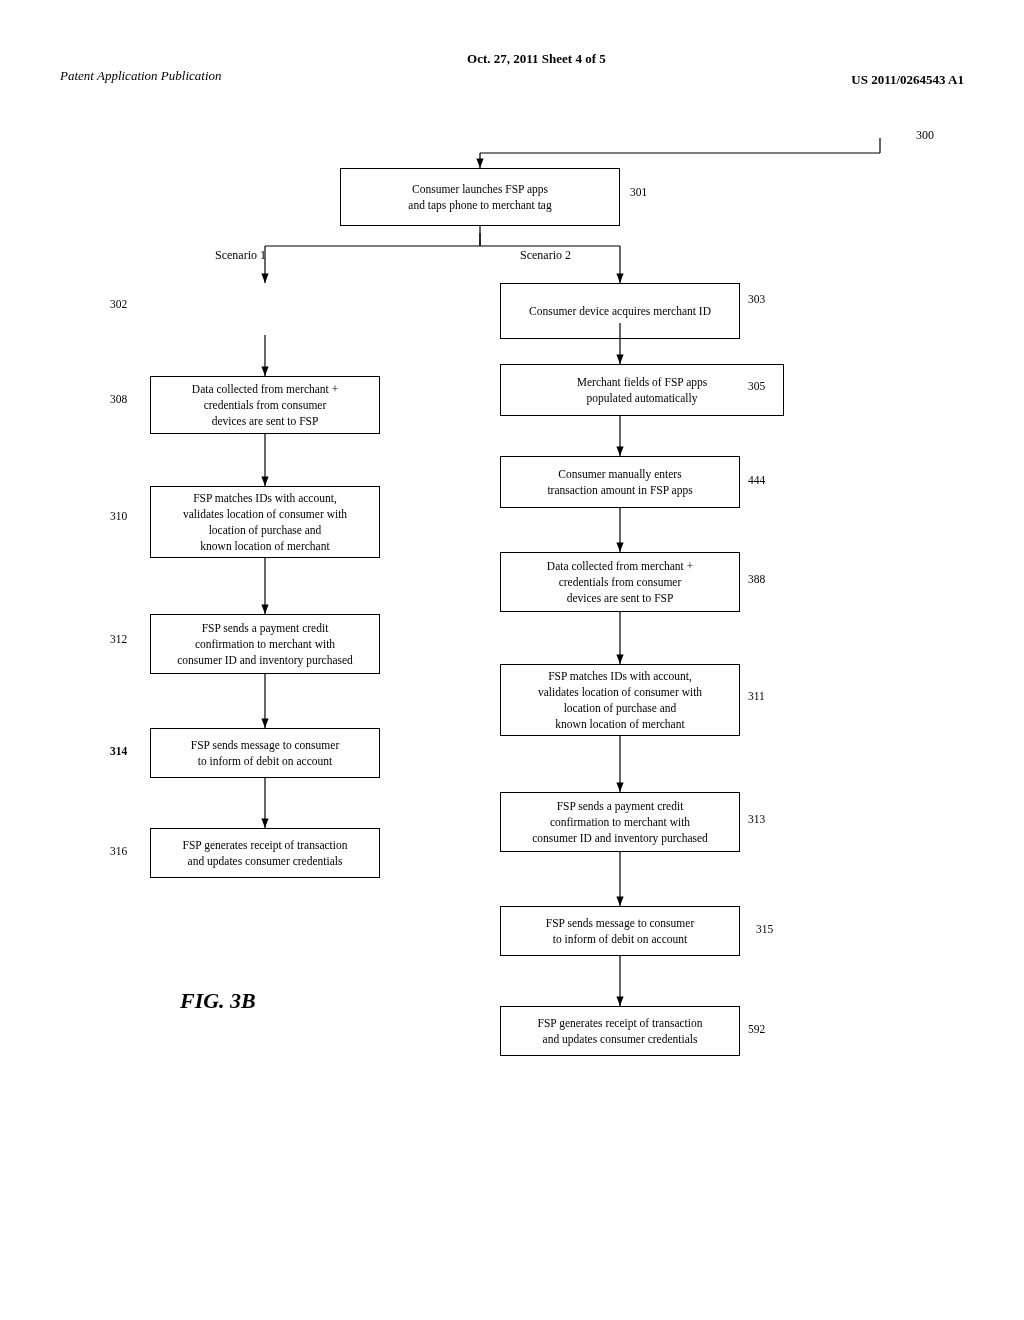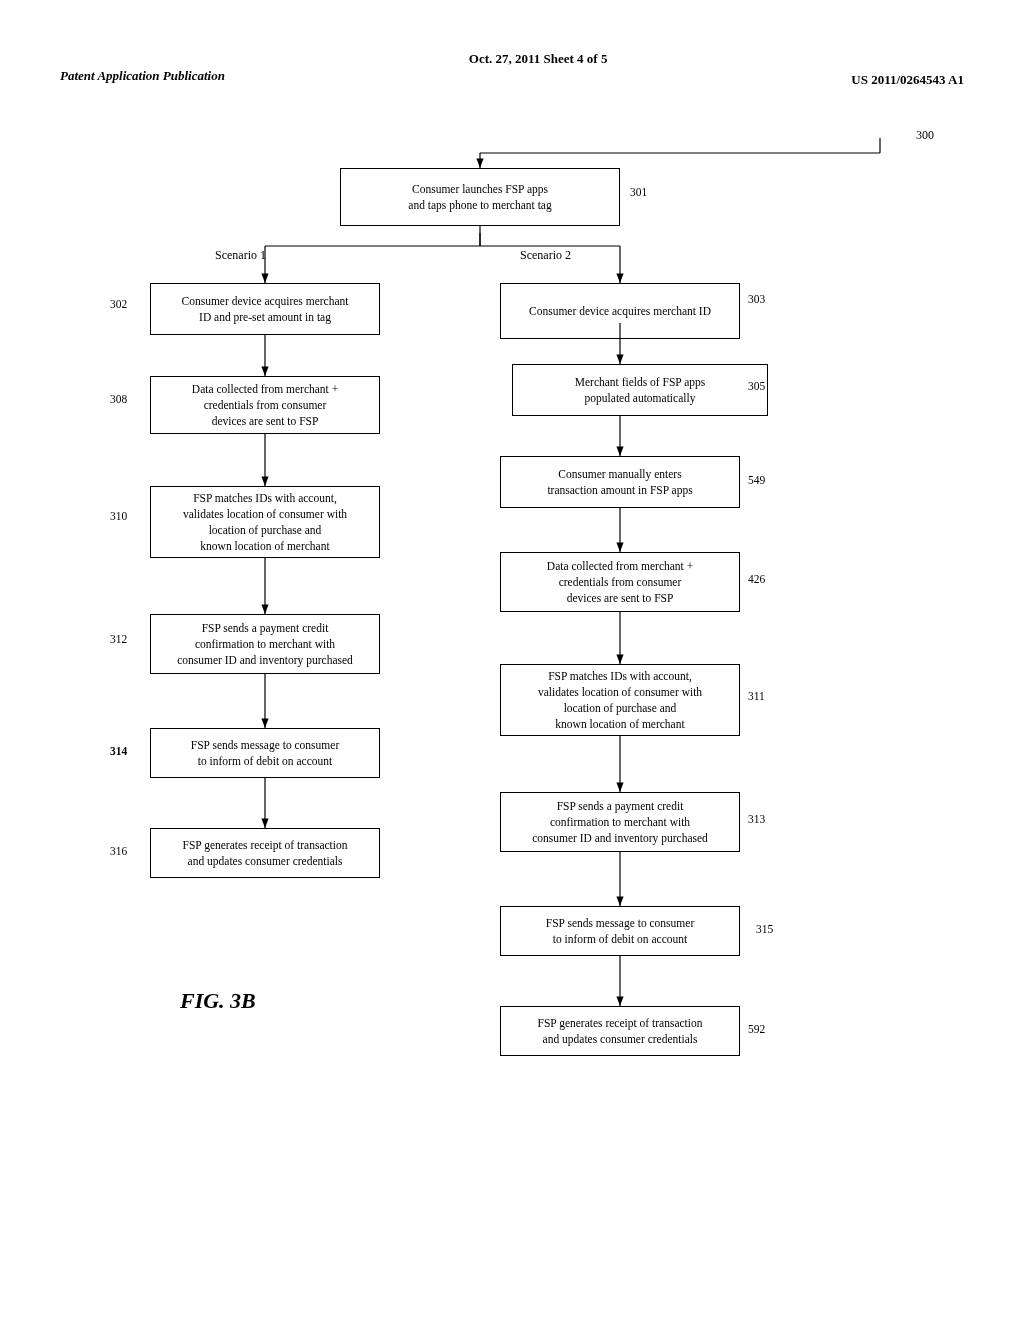--- a/index.html
+++ b/index.html
@@ -23,21 +23,21 @@
     .header {
       display: flex;
       justify-content: space-between;
       align-items: center;
       margin-bottom: 40px;
       font-size: 13px;
       font-style: italic;
       font-weight: bold;
     }
 
-    .header-left { font-style: italic; font-weight: bold; margin-top: 34px; }
+    .header-left { font-style: italic; font-weight: normal; margin-top: 34px; }
     .header-center { font-style: normal; }
     .header-right { font-style: normal; margin-top: 42px; }
 
     .diagram-area {
       position: relative;
       width: 100%;
       min-height: 1180px;
     }
 
     
@@ -99,59 +99,56 @@
 
     <div class="box" style="left:280px; top:40px; width:280px; height:58px;">
       <span>Consumer launches FSP apps<br>and taps phone to merchant tag</span>
     </div>
 
     <div class="label-ref" style="left:570px; top:58px;">301</div>
 
     <div class="label-ref" style="left:155px; top:120px; font-size:12px;">Scenario 1</div>
     <div class="label-ref" style="left:460px; top:120px; font-size:12px;">Scenario 2</div>
 
-    <div class="box" style="left:90px; top:155px; width:230px; height:52px;">
-      <span>Consumer device acquires merchant<br>ID and pre-set amount in tag</span>
-    </div>
     <div class="label-ref" style="left:50px; top:170px;">302</div>
 
     <div class="box" style="left:440px; top:155px; width:240px; height:56px;">
       <span>Consumer device acquires merchant ID</span>
     </div>
     <div class="label-ref" style="left:688px; top:165px;">303</div>
 
     <div class="box" style="left:90px; top:248px; width:230px; height:58px;">
       <span>Data collected from merchant +<br>credentials from consumer<br>devices are sent to FSP</span>
     </div>
     <div class="label-ref" style="left:50px; top:265px;">308</div>
 
-    <div class="box" style="left:452px; top:236px; width:256px; height:52px;">
+    <div class="box" style="left:440px; top:236px; width:284px; height:52px;">
       <span>Merchant fields of FSP apps<br>populated automatically</span>
     </div>
     <div class="label-ref" style="left:688px; top:252px;">305</div>
 
     <div class="box" style="left:90px; top:358px; width:230px; height:72px;">
       <span>FSP matches IDs with account,<br>validates location of consumer with<br>location of purchase and<br>known location of merchant</span>
     </div>
     <div class="label-ref" style="left:50px; top:382px;">310</div>
 
     <div class="box" style="left:440px; top:328px; width:240px; height:52px;">
       <span>Consumer manually enters<br>transaction amount in FSP apps</span>
     </div>
-    <div class="label-ref" style="left:688px; top:346px;">549</div>
+    <div class="label-ref" style="left:688px; top:346px;">444</div>
 
     <div class="box" style="left:90px; top:486px; width:230px; height:60px;">
       <span>FSP sends a payment credit<br>confirmation to merchant with<br>consumer ID and inventory purchased</span>
     </div>
     <div class="label-ref" style="left:50px; top:505px;">312</div>
 
     <div class="box" style="left:440px; top:424px; width:240px; height:60px;">
       <span>Data collected from merchant +<br>credentials from consumer<br>devices are sent to FSP</span>
     </div>
-    <div class="label-ref" style="left:688px; top:445px;">426</div>
+    <div class="label-ref" style="left:688px; top:445px;">388</div>
 
     <div class="box" style="left:90px; top:600px; width:230px; height:50px;">
       <span>FSP sends message to consumer<br>to inform of debit on account</span>
     </div>
     <div class="label-ref" style="left:50px; top:617px;font-weight:bold;">314</div>
 
     <div class="box" style="left:440px; top:536px; width:240px; height:72px;">
       <span>FSP matches IDs with account,<br>validates location of consumer with<br>location of purchase and<br>known location of merchant</span>
     </div>
     <div class="label-ref" style="left:688px; top:562px;">311</div>

